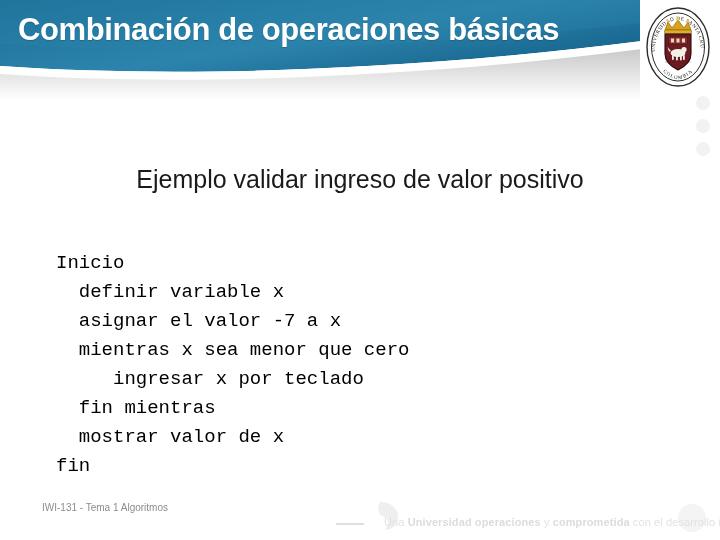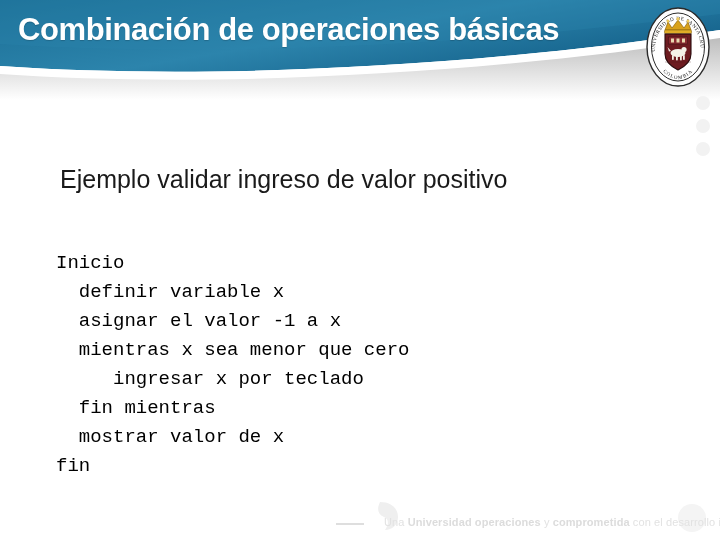--- a/index.html
+++ b/index.html
@@ -17,21 +17,21 @@
     height: 540px;
     overflow: hidden;
     background: #ffffff;
   }
 
   
   .header {
     position: absolute;
     left: 0;
     top: 0;
-    width: 720px;
+    width: 640px;
     height: 100px;
     overflow: hidden;
   }
   .header svg {
     display: block;
     position: absolute;
     left: 0;
     top: 0;
   }
 
@@ -87,20 +87,21 @@
     position: absolute;
     left: 60px;
     top: 162px;
     width: 600px;
     color: #1a1a1a;
     font-family: "Liberation Sans", sans-serif;
     font-weight: normal;
     font-size: 25px;
     line-height: 34px;
     white-space: nowrap;
+    text-align: center;
   }
 
   .code-block {
     position: absolute;
     left: 56px;
     top: 249px;
     width: 600px;
     margin: 0;
     color: #000000;
     font-family: "Liberation Mono", "DejaVu Sans Mono", monospace;
@@ -225,27 +226,28 @@
   <div class="dots">
     <span class="dot d1"></span>
     <span class="dot d2"></span>
     <span class="dot d3"></span>
   </div>
 
   <div class="subtitle">Ejemplo validar ingreso de valor positivo</div>
 
   <pre class="code-block">Inicio
   definir variable x
-  asignar el valor -1 a x
+  asignar el valor -7 a x
   mientras x sea menor que cero
      ingresar x por teclado
   fin mientras
   mostrar valor de x
 fin</pre>
 
+  <div class="footer-note">IWI-131 - Tema 1 Algoritmos</div>
 
   <div class="footer-decor">
     <svg width="384" height="44" viewBox="0 0 384 44">
       <line x1="0" y1="28" x2="28" y2="28" stroke="#d6d6d6" stroke-width="1.6"></line>
       <path d="M44,6 C56,6 62,13 62,21 C62,29 56,34 49,34 C53,28 53,23 48,21 C43,19 40,14 44,6 Z" fill="#efefef"></path>
       <circle cx="356" cy="22" r="14" fill="#f4f4f4"></circle>
     </svg>
   </div>
 
   <div class="tagline">

